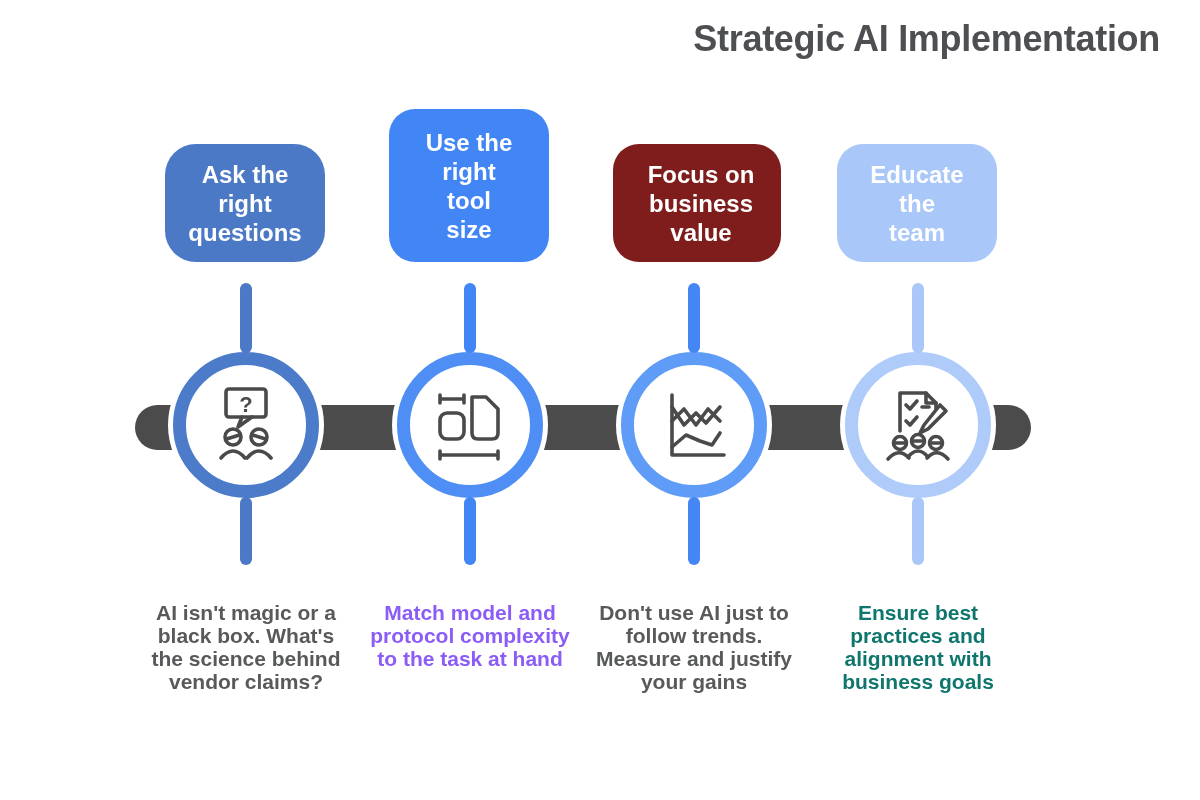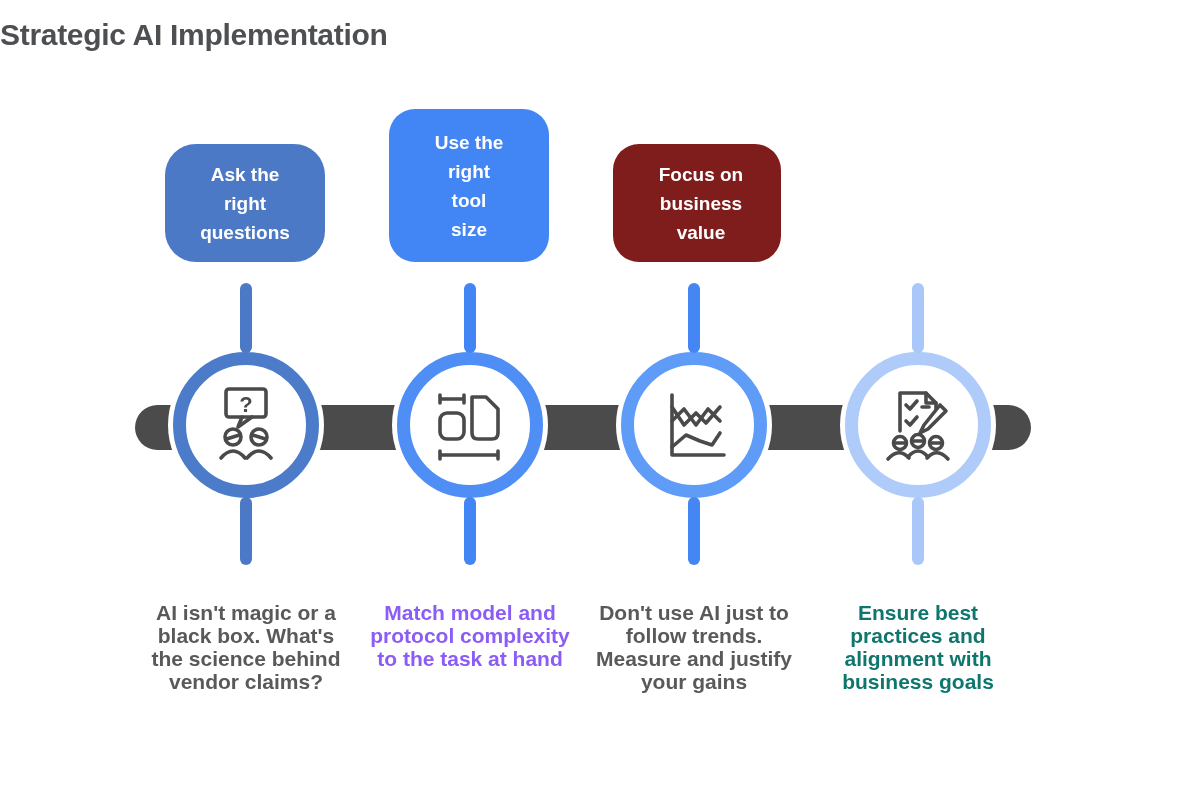--- a/index.html
+++ b/index.html
@@ -1,32 +1,32 @@
 <!DOCTYPE html>
 <html><head>
 <meta charset="utf-8">
 <style>
   html,body{margin:0;padding:0;}
   .canvas{
     position:relative;width:1200px;height:800px;overflow:hidden;
     font-family:"Liberation Sans",sans-serif;background:#ffffff;
   }
   .title{
-    position:absolute;top:18px;left:0;right:40px;text-align:left;
-    font-size:30px;font-weight:bold;letter-spacing:-0.3px;
+    position:absolute;top:18px;left:0;right:40px;text-align:right;
+    font-size:36px;font-weight:bold;letter-spacing:-0.3px;
   }
   .bar{
     position:absolute;left:135px;top:405px;width:896px;height:45px;
     border-radius:23px;z-index:1;
   }
   .step{position:absolute;top:0;bottom:0;width:224px;}
   .box{
     position:absolute;left:31px;bottom:538px;width:160px;height:118px;
     border-radius:26px;display:flex;align-items:center;justify-content:center;
-    text-align:center;color:#fff;font-weight:bold;font-size:19px;line-height:29px;
+    text-align:center;color:#fff;font-weight:bold;font-size:24px;line-height:29px;
     white-space:pre-line;z-index:2;
   }
   .box.tall{height:153px;}
   .stem{position:absolute;left:106px;width:12px;border-radius:6px;z-index:3;}
   .stem-top{top:283px;height:70px;}
   .stem-bottom{top:497px;height:68px;}
   .circle{
     position:absolute;left:39px;top:352px;width:146px;height:146px;
     box-sizing:border-box;border:13px solid #000;border-radius:50%;
     background:#fff;box-shadow:0 0 0 5px #fff;z-index:2;
@@ -110,20 +110,23 @@
         <path class="stroke" d="M22 66 L36 54 L50 60 L62 64 L70 52"></path>
       </svg>
     </div>
     <div class="desc" style="color: rgb(88, 89, 91); text-align: center;">Don't use AI just to
 follow trends.
 Measure and justify
 your gains</div>
   </div>
 
   <div class="step" style="left:806px">
+    <div class="box" style="background: rgb(169, 199, 249);">Educate
+the
+team</div>
     <div class="stem stem-top" style="background: rgb(169, 199, 249);"></div>
     <div class="stem stem-bottom" style="background: rgb(169, 199, 249);"></div>
     <div class="circle" style="border-color: rgb(174, 203, 250);"></div>
     <div class="icon" style="color: rgb(74, 74, 74);">
       <svg viewBox="0 0 88 88">
         <path class="stroke" d="M26 50 V12 H52 L62 22 V28"></path>
         <path class="stroke" d="M52 12 V22 H62"></path>
         <path class="stroke" d="M32 24 L36 28 L43 20"></path>
         <path class="stroke" d="M48 26 H55"></path>
         <path class="stroke" d="M32 40 L36 44 L43 36"></path>

